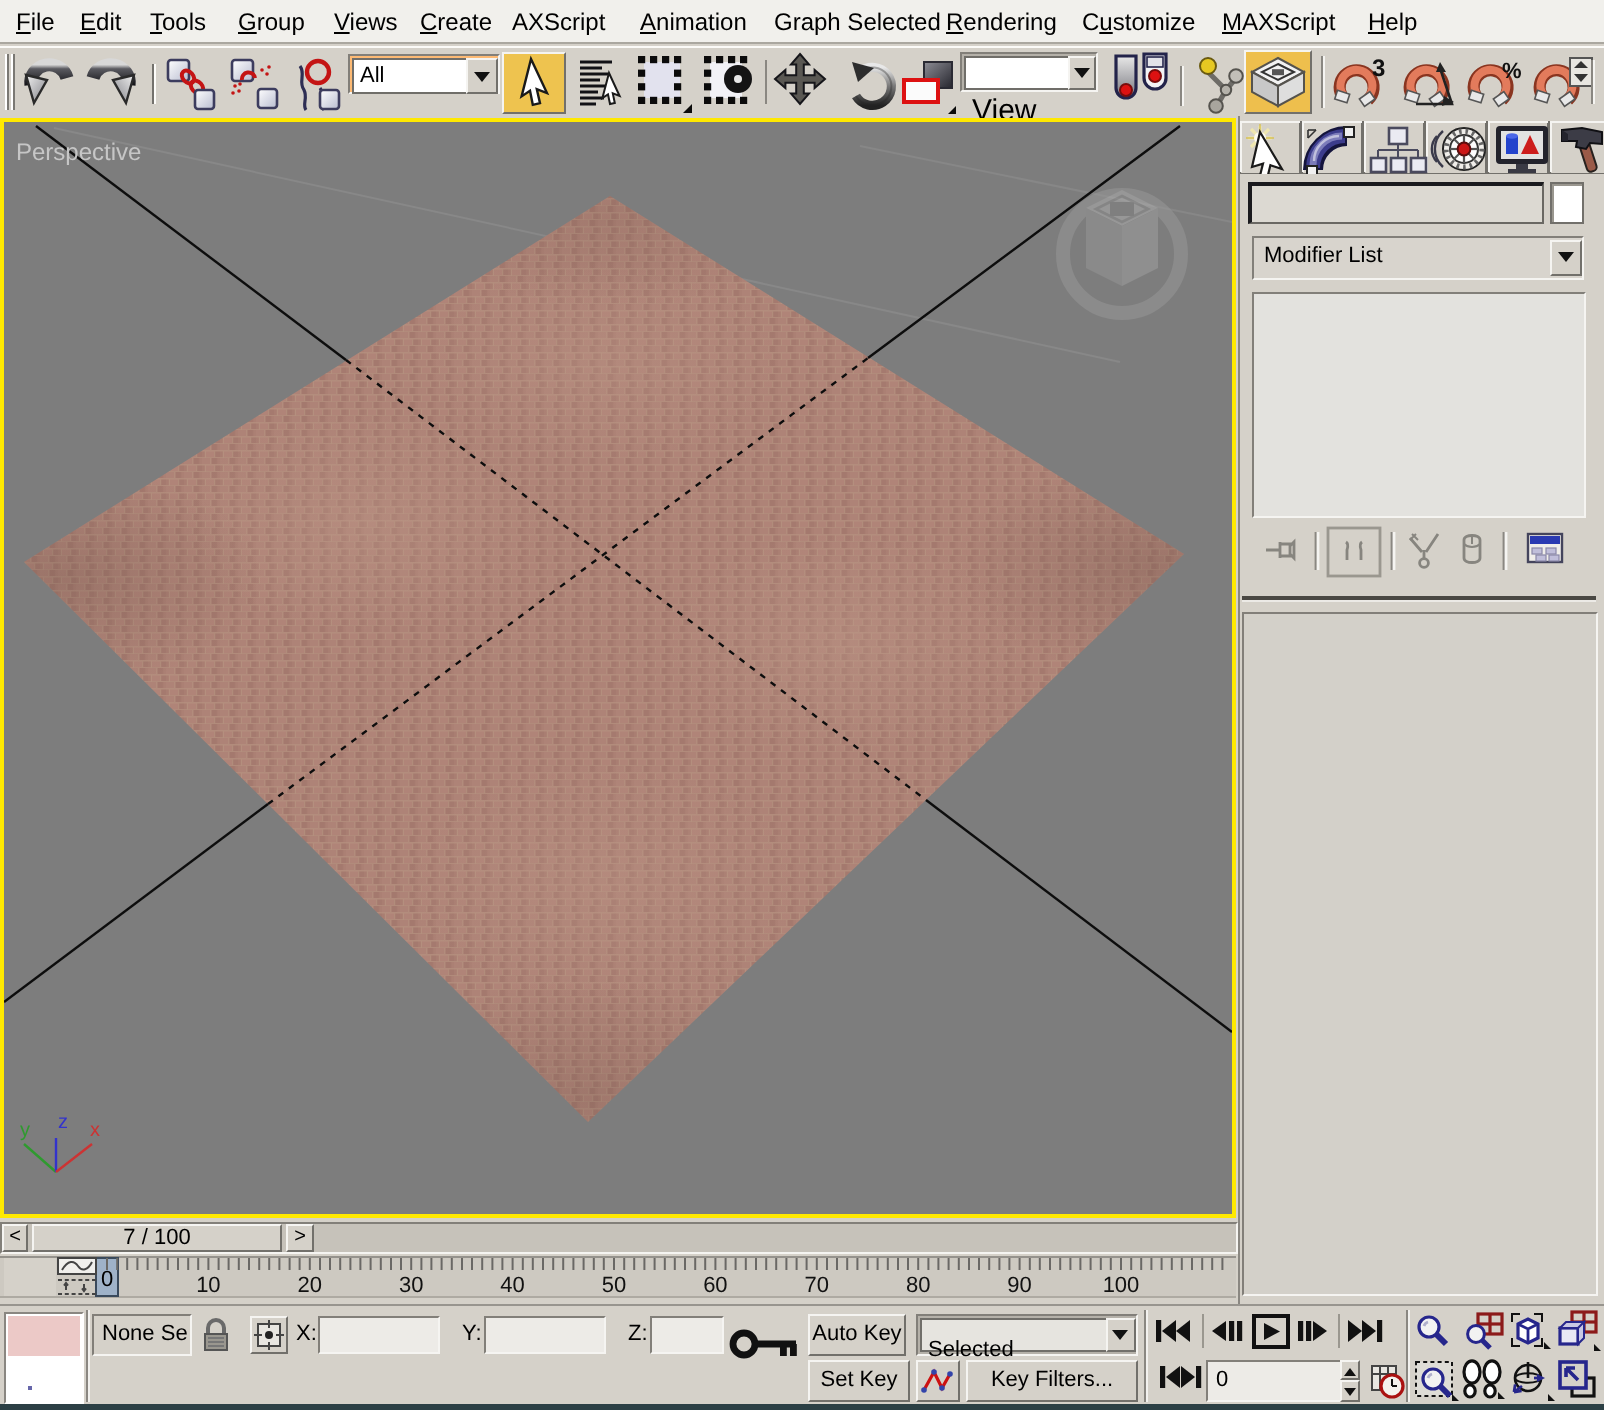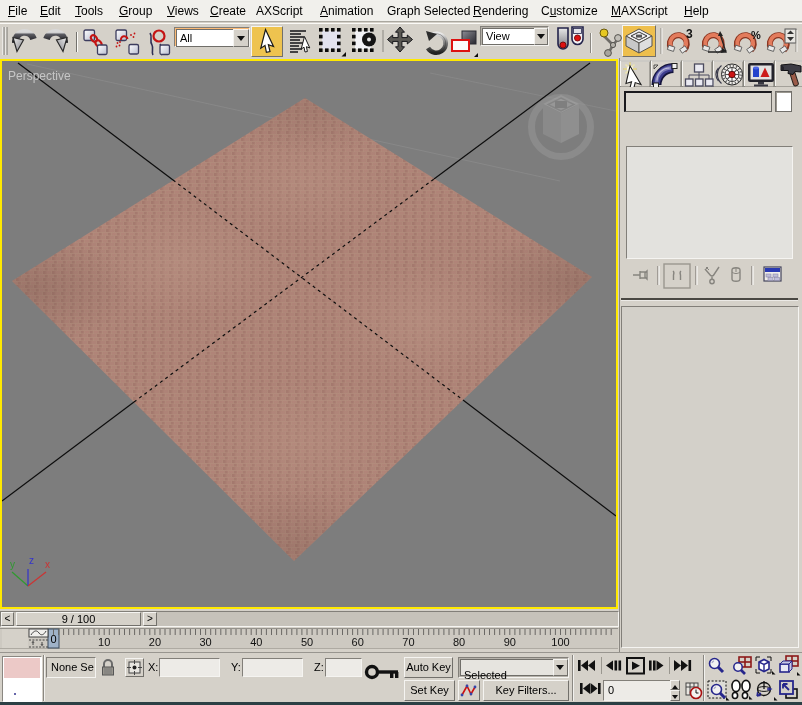--- a/index.html
+++ b/index.html
@@ -187,21 +187,21 @@
           <stop offset="1" stop-color="#26262e"></stop>
         </linearGradient>
       </defs>
  <rect x="80" y="7" width="14" height="13" fill="url(#sq)" stroke="#2a2a33"></rect>
  <rect x="70" y="16" width="17" height="11" fill="#fbfbfb" stroke="#dd1111" stroke-width="2"></rect>
  <path d="M92 29 l4 0 l0 4 Z" fill="#0b0b0b" transform="rotate(90 94 31)"></path>
 </svg>
 
 <div class="abs sunken" style="left:480px;top:2px;width:69px;height:20px;background:#b5b1a9">
  <div class="abs" style="left:1px;top:1px;width:52px;height:17px;background:#fff;border:1px solid #706e69;border-right:0"></div>
- <div class="abs" style="left:5px;top:3px;font-size:11px">View</div>
+ <div class="abs" style="left:5px;top:20px;font-size:15px">View</div>
  <div class="abs raised" style="left:53px;top:1px;width:14px;height:17px"></div>
  <svg class="abs" style="left:56px;top:7px" width="9" height="6">
         <path d="M0 0 L8 0 L4 5 Z" fill="#111"></path>
       </svg>
 </div>
 
 <svg class="abs" style="left:556px;top:2px" width="46" height="32">
  <defs>
         <linearGradient id="pv" x1="0" y1="0" x2="0" y2="1">
           <stop offset="0" stop-color="#e8e8e8"></stop>
@@ -338,21 +338,21 @@
     <text x="43" y="507" fill="#cc3333">x</text>
    </g>
    <text x="6" y="19" fill="#c6c6c6" font-size="12" font-family="Liberation Sans">Perspective</text>
   </svg>
  </div>
 </div>
 
 <div class="abs" style="left:0;top:611px;width:619px;height:16px">
  <div class="abs sunken" style="left:0;top:0;width:619px;height:16px;background:#c6c2ba"></div>
  <div class="abs raised btntxt" style="left:1px;top:1px;width:13px;height:14px;line-height:12px;font-size:10px">&lt;</div>
- <div class="abs raised btntxt" style="left:16px;top:1px;width:125px;height:14px;line-height:13px">9 / 100</div>
+ <div class="abs raised btntxt" style="left:16px;top:1px;width:125px;height:14px;line-height:13px">7 / 100</div>
  <div class="abs raised btntxt" style="left:143px;top:1px;width:14px;height:14px;line-height:12px;font-size:10px">&gt;</div>
 </div>
 
 <div class="abs" style="left:0;top:627px;width:620px;height:25px;background:#d5d1c9">
  <svg width="620" height="25" style="position:absolute;left:0;top:0">
   <rect x="0" y="1" width="618" height="21" fill="#cdc9c1"></rect>
   <rect x="0" y="1" width="618" height="1" fill="#95928c"></rect>
   <rect x="0" y="21" width="618" height="1" fill="#aeaaa2"></rect>
   <rect x="2" y="2" width="26" height="19" fill="#d5d1c9"></rect>
   <g id="ticks" stroke="#5f5d59"></g>
@@ -601,20 +601,27 @@
   <g transform="translate(157,2)">
    <rect x="14.5" y="8" width="5" height="16" rx="2" fill="#9a5a48" stroke="#27211e" transform="rotate(-18 17 16)"></rect>
    <path d="M4 3 L14 2 L24 4 L24 10 L18 9.5 L16 12.5 L11 11.5 L11.5 8.5 L4 8.5 Z" fill="#3c3c46" stroke="#101014"></path>
    <path d="M4 3 L7 5 L7 8.5 L4 8.5 Z" fill="#23232c"></path>
   </g>
  </svg>
 
  <div class="abs" style="left:5px;top:33px;width:148px;height:21px;border:1px solid #6a6863;border-top:2px solid #1a1a1e;border-left:2px solid #1a1a1e;background:#dcd9d2"></div>
  <div class="abs" style="left:156px;top:33px;width:17px;height:21px;border:1px solid #72706b;background:#fff;box-shadow:inset 1px 1px 0 #9a978f"></div>
 
+ <div class="abs sunken" style="left:7px;top:60px;width:166px;height:22px;background:#d8d4cd">
+  <div class="abs" style="left:5px;top:3px;font-size:11px">Modifier List</div>
+  <div class="abs raised" style="left:148px;top:1px;width:16px;height:18px"></div>
+  <svg class="abs" style="left:152px;top:7px" width="9" height="6">
+        <path d="M0 0 L8 0 L4 5 Z" fill="#111"></path>
+      </svg>
+ </div>
 
  <div class="abs sunken" style="left:7px;top:88px;width:167px;height:113px;background:#e3e2de"></div>
 
  <svg class="abs" style="left:7px;top:205px" width="170" height="26">
   <g stroke="#87857f" fill="none" stroke-width="1.4">
 
    <path d="M7 12 L14 12 M14 8 L14 16 M14 9 L19 9 L19 15 L14 15 M19 10 L21 8 L21 16 L19 14"></path>
    <line x1="32" y1="3" x2="32" y2="22" stroke="#8a8781"></line>
         <line x1="33" y1="3" x2="33" y2="22" stroke="#f5f4f1"></line>
 

